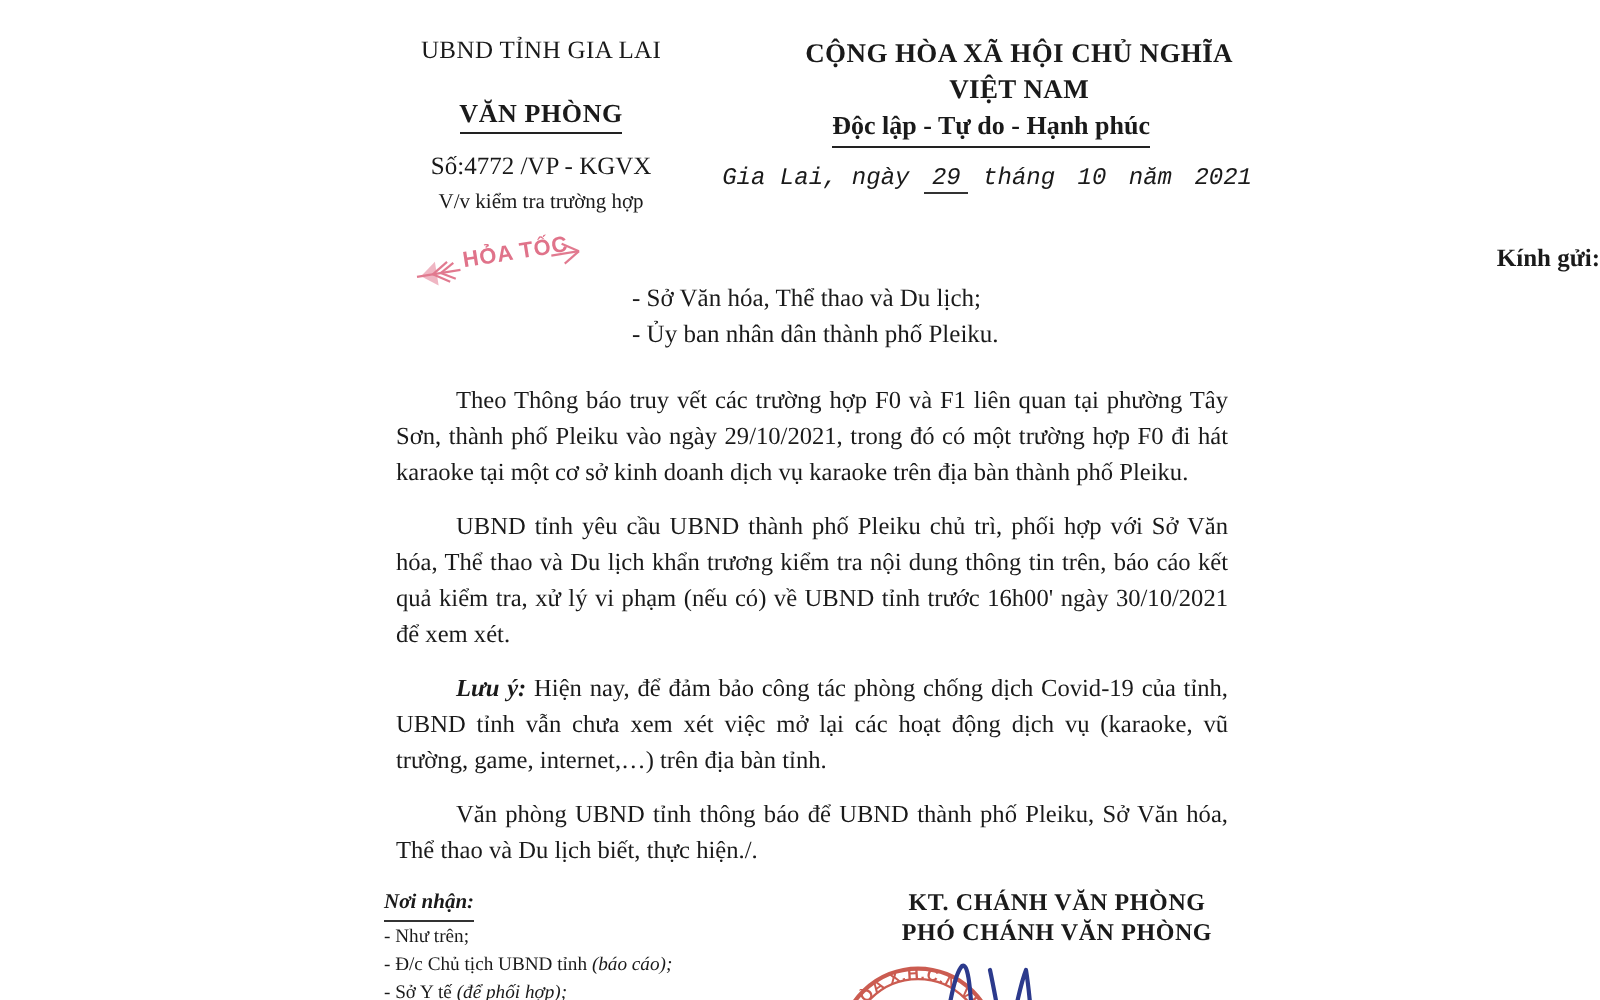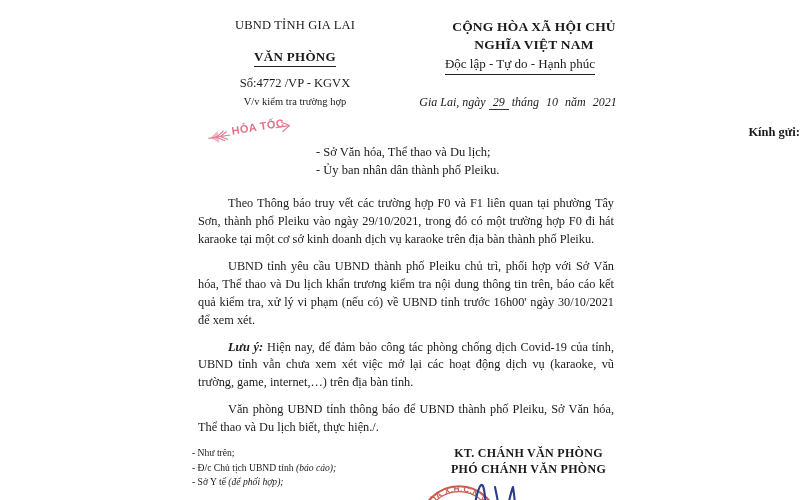--- a/index.html
+++ b/index.html
@@ -62,31 +62,32 @@
     line-height: 1.3;
   }
   .nation-line1 {
     font-size: 13.5px;
     font-weight: bold;
     letter-spacing: .2px;
     margin-left: 28px;
   }
   .nation-line2 {
     font-size: 13px;
-    font-weight: normal;
+    font-weight: bold;
     display: inline-block;
     border-bottom: 1.3px solid #222;
     padding-bottom: 1px;
     margin-top: 1px;
   }
   .place-date {
     font-size: 12px;
     font-style: italic;
-    margin-top: 20px;
+    margin-top: 8px;
     white-space: nowrap;
+    font-family: Liberation Mono, monospace;
   }
   .place-date .day {
     border-bottom: 1px solid #333;
     padding: 0 1px;
   }
   .place-date .num {
     padding: 0 4px;
   }
 
   
@@ -268,20 +269,21 @@
   <div class="body-text">
     <p>Theo Thông báo truy vết các trường hợp F0 và F1 liên quan tại phường Tây Sơn, thành phố Pleiku vào ngày 29/10/2021, trong đó có một trường hợp F0 đi hát karaoke tại một cơ sở kinh doanh dịch vụ karaoke trên địa bàn thành phố Pleiku.</p>
     <p>UBND tỉnh yêu cầu UBND thành phố Pleiku chủ trì, phối hợp với Sở Văn hóa, Thể thao và Du lịch khẩn trương kiểm tra nội dung thông tin trên, báo cáo kết quả kiểm tra, xử lý vi phạm (nếu có) về UBND tỉnh trước 16h00' ngày 30/10/2021 để xem xét.</p>
     <p><span class="note-label">Lưu ý:</span><span> Hiện nay, để đảm bảo công tác phòng chống dịch Covid-19 của tỉnh, UBND tỉnh vẫn chưa xem xét việc mở lại các hoạt động dịch vụ (karaoke, vũ trường, game, internet,…) trên địa bàn tỉnh.</span></p>
     <p>Văn phòng UBND tỉnh thông báo để UBND thành phố Pleiku, Sở Văn hóa, Thể thao và Du lịch biết, thực hiện./.</p>
   </div>
 
   <div class="footer">
 
     <div class="recv-block">
+      <div><span class="recv-title">Nơi nhận:</span></div>
       <ul>
         <li><span>- Như trên;</span><span class="it"></span></li>
         <li><span>- Đ/c Chủ tịch UBND tỉnh </span><span class="it">(báo cáo);</span></li>
         <li><span>- Sở Y tế </span><span class="it">(để phối hợp);</span></li>
 
       </ul>
     </div>
 
     <div class="sign-block">
       <div class="sign-title1">KT. CHÁNH VĂN PHÒNG</div>

